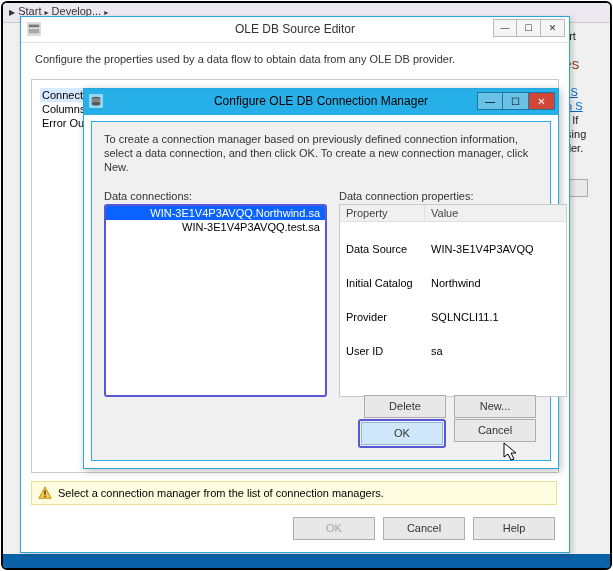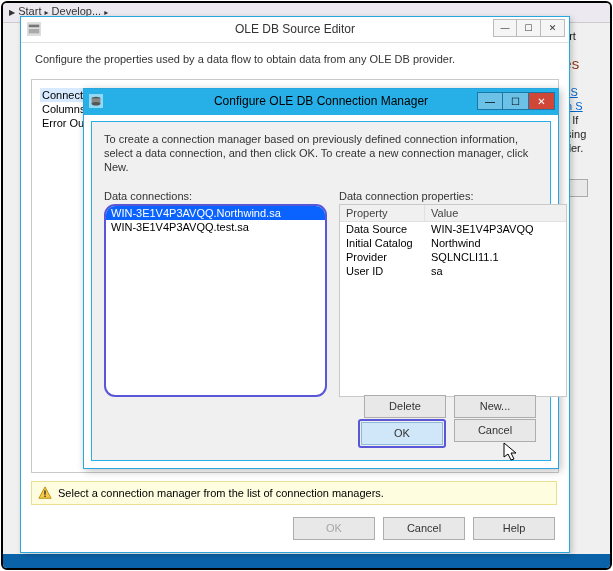--- a/index.html
+++ b/index.html
@@ -37,29 +37,29 @@
   .title2-text { position:absolute; left:0; right:0; top:5px; text-align:center; color:#000; font-size:12px;}
   .winbtns2 { position:absolute; right:3px; top:3px; display:flex;}
   .winbtn2 { width:26px; height:18px; border:1px solid #1976a6; background:#6bc2e6; display:flex; align-items:center; justify-content:center; font-size:10px;}
   .winbtn2 + .winbtn2{ border-left:none;}
   .winbtn2.close{ background:#d04737; color:#fff;}
   .dlg2-body { position:absolute; left:7px; top:32px; right:7px; bottom:7px; border:1px solid #27b0e8; background:#f0f0f0;}
   .dlg2-desc { padding:10px 12px 8px; color:#333; line-height:14px;}
   .leftbox { position:absolute; left:12px; top:68px; width:223px; height:210px;}
   .rightbox { position:absolute; left:247px; top:68px; width:228px; height:210px;}
   .box-label{ color:#333; margin-bottom:2px;}
-  .listbox { border:2px solid #5a56d8; border-radius:11px; height:193px; background:#fff; overflow:hidden;}
+  .listbox { border:2px solid #5a56d8; border-radius:3px; height:193px; background:#fff; overflow:hidden;text-align:right;}
   .listbox .item{ padding:1px 5px; font-size:11px; white-space:nowrap;}
   .listbox .item.selected{ background:#0a63ff; color:#fff;}
   .propbox { border:1px solid #c9c9c9; height:193px; background:#fff;}
   .prop-head{ display:flex; background:#f0f0f0; border-bottom:1px solid #e0e0e0;}
   .prop-head div{ padding:2px 6px; font-size:11px; color:#444;}
   .prop-head .c1{width:85px; border-right:1px solid #e0e0e0;}
   .prop-row{ display:flex;}
-  .prop-row div{ padding:1px 6px; font-size:11px;}
+  .prop-row div{ padding:1px 6px; font-size:11px;margin-top:20px;}
   .prop-row .c1{width:85px;}
   .dlg2-btns1 { position:absolute; right:14px; bottom:42px; display:flex; gap:8px;}
   .dlg2-btns2 { position:absolute; right:14px; bottom:12px; display:flex; gap:8px;}
   .okhl { border:2px solid #5a56d8; border-radius:3px; padding:1px;}
   .okhl .btn{ background:#cfe7f8; border-color:#8fb9d8;}
   .cursor { position:absolute; left:411px; bottom:-2px; width:16px; height:20px; pointer-events:none;}
 </style>
 </head>
 <body>
 

